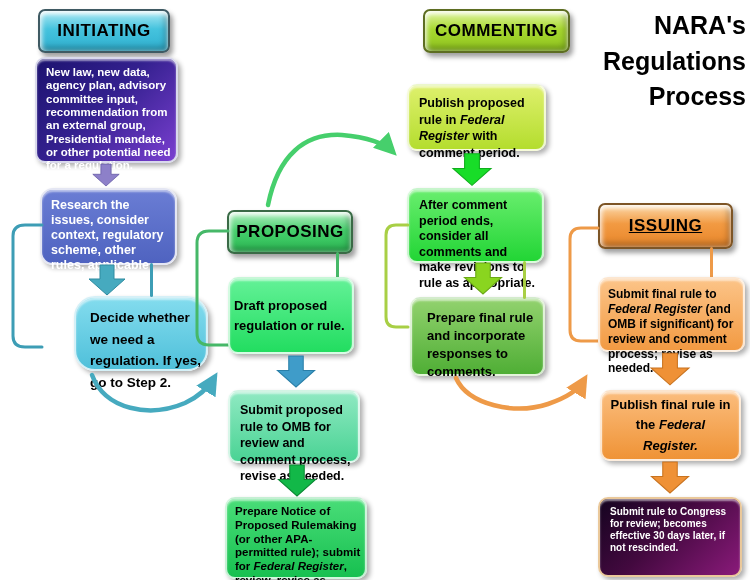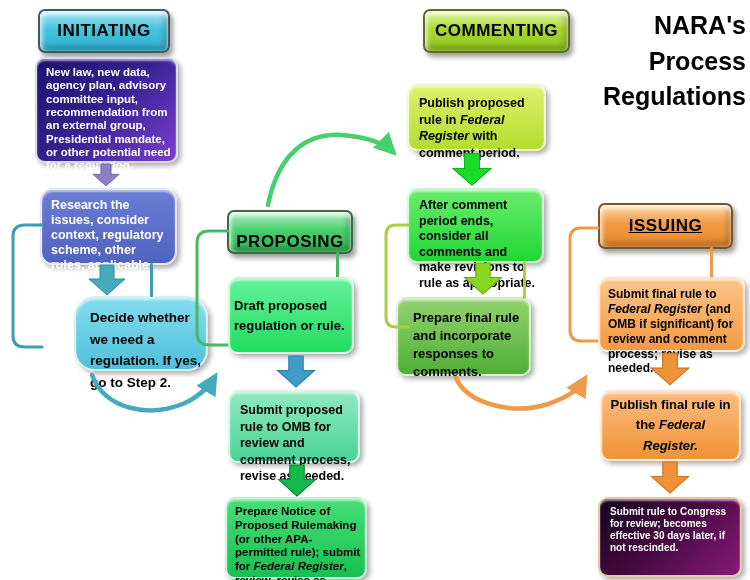--- a/index.html
+++ b/index.html
@@ -10,21 +10,21 @@
   .abs{position:absolute;box-sizing:border-box;}
   
   .hdr{
     display:flex;align-items:center;justify-content:center;
     border-radius:7px;border:2px solid #4a4a4a;
     font-size:17px;letter-spacing:.5px;color:#000;
     box-shadow:inset 0 3px 4px rgba(255,255,255,.85),inset 3px 0 4px rgba(255,255,255,.45),
                inset -3px -4px 6px rgba(0,0,0,.28),3px 4px 5px rgba(0,0,0,.38);
   }
   .hdr-cyan  {background:linear-gradient(180deg,#aeeaf4 0%,#45c3de 45%,#2fb0d0 100%);border-color:#3f5a63;}
-  .hdr-green {background:linear-gradient(180deg,#b9f1c7 0%,#46cf6c 45%,#2cb954 100%);border-color:#3a6a46;align-items:flex-end;}
+  .hdr-green {background:linear-gradient(180deg,#b9f1c7 0%,#46cf6c 45%,#2cb954 100%);border-color:#3a6a46;}
   .hdr-yg    {background:linear-gradient(180deg,#e3f6a9 0%,#a8d930 45%,#8fc41e 100%);border-color:#5d6d22;}
   .hdr-orange{background:linear-gradient(180deg,#fcd9a9 0%,#f29a42 45%,#e8862a 100%);border-color:#7d5526;text-decoration:underline;}
   
   .box{
     border-radius:10px;color:#000;
     box-shadow:inset 0 2px 2px rgba(255,255,255,.55),3px 3px 5px rgba(0,0,0,.32);
     border:2px solid rgba(255,255,255,.75);
   }
   .b-purple{background:linear-gradient(135deg,#1d1370 0%,#33208e 45%,#7a3fd0 100%);color:#fff;
             border-color:#d9d9ec;padding:7px 5px 4px 9px;font-size:11.5px;line-height:1.16;}
@@ -60,22 +60,22 @@
   svg{position:absolute;overflow:visible;}
   i{font-style:italic;}
 </style>
 </head>
 <body>
 
 <div class="canvas">
 
   <div class="title">
     <div>NARA's</div>
+    <div>Regulations</div>
     <div>Process</div>
-    <div>Regulations</div>
   </div>
 
   <div class="abs hdr hdr-cyan" style="left:38px;top:9px;width:132px;height:44px;">
     <span>INITIATING</span>
   </div>
 
   <div class="abs box b-purple" style="left:35px;top:57px;width:143px;height:106px;">
     <span>New law, new data, agency plan, advisory committee input, recommendation from an external group, Presidential mandate, or other potential need for a regulation.</span>
   </div>
 
@@ -161,21 +161,21 @@
   </svg>
 
   <div class="abs box b-after" style="left:407px;top:188px;width:137px;height:75px;">
     <span>After comment period ends, consider all comments and make revisions to rule as appropriate.</span>
   </div>
 
   <svg class="abs" style="left:464px;top:263px;" width="38" height="31" viewBox="0 0 36 30">
     <polygon points="11,0 25,0 25,14 36,14 18,30 0,14 11,14" fill="#8ad51f" stroke="#6aa815" stroke-width="1"></polygon>
   </svg>
 
-  <div class="abs box b-prepfinal" style="left:396px;top:297px;width:135px;height:79px;">
+  <div class="abs box b-prepfinal" style="left:410px;top:297px;width:135px;height:79px;">
     <span>Prepare final rule and incorporate responses to comments.</span>
   </div>
 
   <svg class="abs" style="left:381px;top:218px;" width="32" height="115">
     <path d="M 27,7 H 15 Q 5,7 5,17 V 99 Q 5,109 15,109 H 27" fill="none" stroke="#a8cf45" stroke-width="3" stroke-linecap="round"></path>
   </svg>
   <div class="vline" style="left:523px;top:261px;height:38px;background:#a8cf45;"></div>
 
   <svg class="abs" style="left:445px;top:365px;" width="155" height="60">
     <defs>

